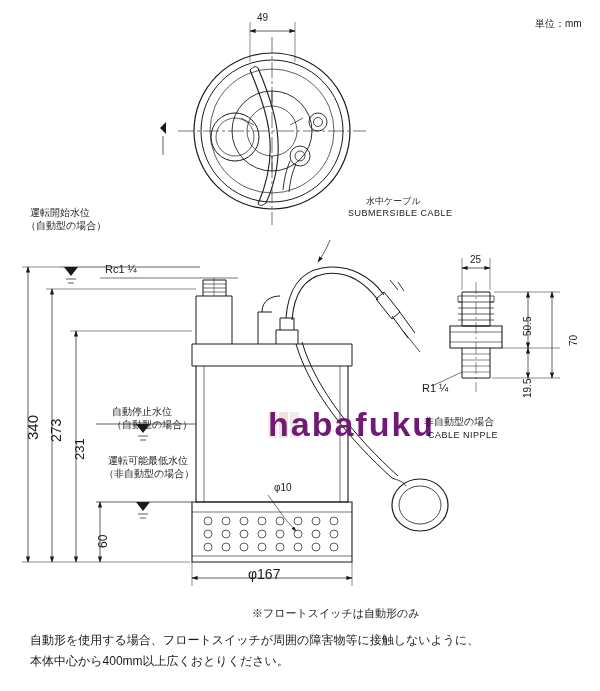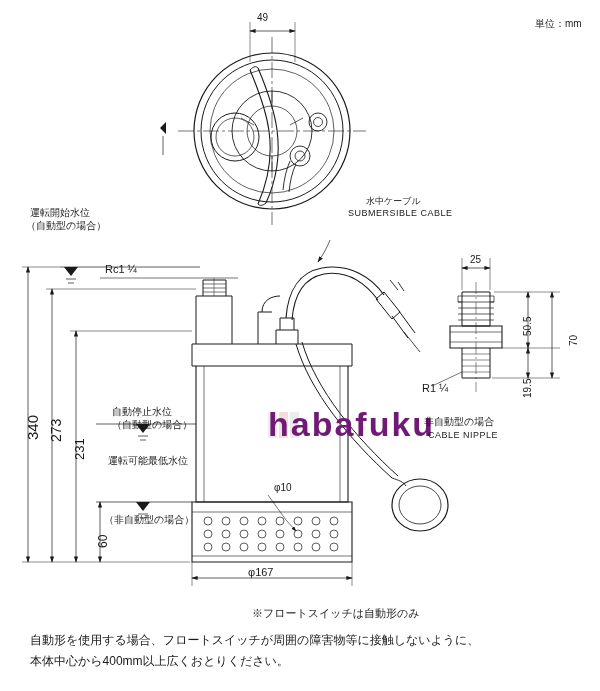--- a/index.html
+++ b/index.html
@@ -263,29 +263,29 @@
 
   <div class="txt" style="left:30px;top:207px;">運転開始水位</div>
   <div class="txt" style="left:26px;top:220px;">（自動型の場合）</div>
 
   <div class="txt" style="left:105px;top:263px;font-size:11px;">Rc1 ¼</div>
 
   <div class="txt" style="left:112px;top:406px;">自動停止水位</div>
   <div class="txt" style="left:112px;top:419px;">（自動型の場合）</div>
 
   <div class="txt" style="left:108px;top:455px;">運転可能最低水位</div>
-  <div class="txt" style="left:104px;top:468px;margin-top:46px;">（非自動型の場合）</div>
+  <div class="txt" style="left:104px;top:468px;">（非自動型の場合）</div>
 
   <div class="txt rot" style="left:24px;top:440px;font-size:15px;">340</div>
   <div class="txt rot" style="left:48px;top:442px;font-size:14px;">273</div>
   <div class="txt rot" style="left:72px;top:460px;font-size:13px;">231</div>
   <div class="txt rot" style="left:96px;top:548px;font-size:12px;">60</div>
 
   <div class="txt" style="left:274px;top:482px;">φ10</div>
-  <div class="txt" style="left:248px;top:566px;font-size:11px;">φ167</div>
+  <div class="txt" style="left:248px;top:566px;font-size:14px;">φ167</div>
 
   <div class="txt" style="left:470px;top:254px;">25</div>
   <div class="txt rot" style="left:522px;top:336px;">50.5</div>
   <div class="txt rot" style="left:568px;top:346px;">70</div>
   <div class="txt rot" style="left:522px;top:398px;">19.5</div>
 
   <div class="txt" style="left:422px;top:382px;font-size:11px;">R1 ¼</div>
   <div class="txt" style="left:424px;top:416px;">非自動型の場合</div>
   <div class="txt sm mono" style="left:428px;top:430px;">CABLE NIPPLE</div>
 

